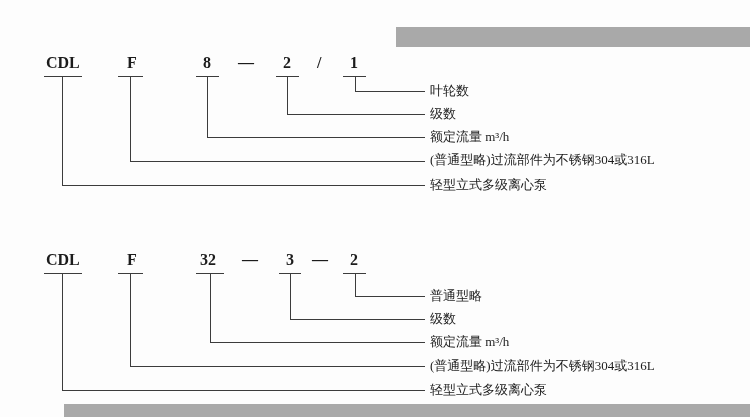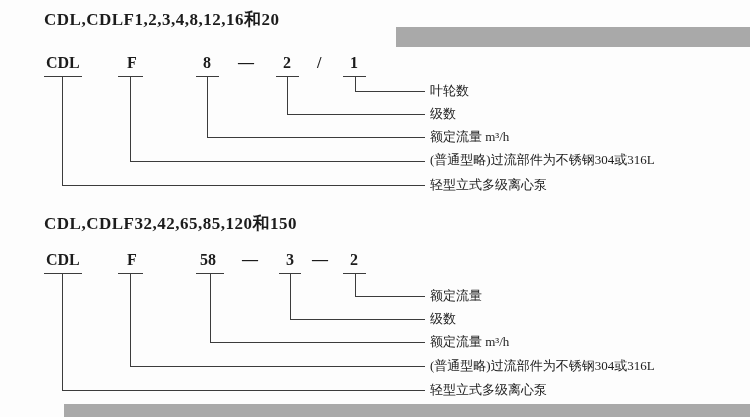--- a/index.html
+++ b/index.html
@@ -39,21 +39,20 @@
   .vline { width: 1px; }
 </style>
 </head>
 <body>
 
 <div class="page">
 
   <div class="bar bar-top"></div>
   <div class="bar bar-bottom"></div>
 
-  <div class="title" style="left:44px;top:8px">CDL,CDLF1,2,3,4,8,12,16和20</div>
 
   <span class="code" style="left:46px;top:54px">CDL</span>
   <span class="code" style="left:127px;top:54px">F</span>
   <span class="code" style="left:203px;top:54px">8</span>
   <span class="code" style="left:238px;top:54px">—</span>
   <span class="code" style="left:283px;top:54px">2</span>
   <span class="code" style="left:317px;top:54px">/</span>
   <span class="code" style="left:350px;top:54px">1</span>
 
   <div class="hline" style="left:44px;top:76px;width:38px"></div>
@@ -73,25 +72,24 @@
   <div class="hline" style="left:207px;top:137px;width:218px"></div>
   <div class="hline" style="left:130px;top:161px;width:295px"></div>
   <div class="hline" style="left:62px;top:185px;width:363px"></div>
 
   <div class="label" style="left:430px;top:83px">叶轮数</div>
   <div class="label" style="left:430px;top:106px">级数</div>
   <div class="label" style="left:430px;top:129px">额定流量 m³/h</div>
   <div class="label" style="left:430px;top:152px">(普通型略)过流部件为不锈钢304或316L</div>
   <div class="label" style="left:430px;top:177px">轻型立式多级离心泵</div>
 
-  <div class="title" style="left:44px;top:212px">CDL,CDLF32,42,65,85,120和150</div>
 
   <span class="code" style="left:46px;top:251px">CDL</span>
   <span class="code" style="left:127px;top:251px">F</span>
-  <span class="code" style="left:200px;top:251px">58</span>
+  <span class="code" style="left:200px;top:251px">32</span>
   <span class="code" style="left:242px;top:251px">—</span>
   <span class="code" style="left:286px;top:251px">3</span>
   <span class="code" style="left:312px;top:251px">—</span>
   <span class="code" style="left:350px;top:251px">2</span>
 
   <div class="hline" style="left:44px;top:273px;width:38px"></div>
   <div class="hline" style="left:118px;top:273px;width:25px"></div>
   <div class="hline" style="left:196px;top:273px;width:28px"></div>
   <div class="hline" style="left:279px;top:273px;width:22px"></div>
   <div class="hline" style="left:343px;top:273px;width:23px"></div>
@@ -101,19 +99,19 @@
   <div class="vline" style="left:210px;top:273px;height:69px"></div>
   <div class="vline" style="left:130px;top:273px;height:93px"></div>
   <div class="vline" style="left:62px;top:273px;height:117px"></div>
 
   <div class="hline" style="left:355px;top:296px;width:70px"></div>
   <div class="hline" style="left:290px;top:319px;width:135px"></div>
   <div class="hline" style="left:210px;top:342px;width:215px"></div>
   <div class="hline" style="left:130px;top:366px;width:295px"></div>
   <div class="hline" style="left:62px;top:390px;width:363px"></div>
 
-  <div class="label" style="left:430px;top:288px">额定流量</div>
+  <div class="label" style="left:430px;top:288px">普通型略</div>
   <div class="label" style="left:430px;top:311px">级数</div>
   <div class="label" style="left:430px;top:334px">额定流量 m³/h</div>
   <div class="label" style="left:430px;top:358px">(普通型略)过流部件为不锈钢304或316L</div>
   <div class="label" style="left:430px;top:382px">轻型立式多级离心泵</div>
 
 </div>
 
 </body></html>

